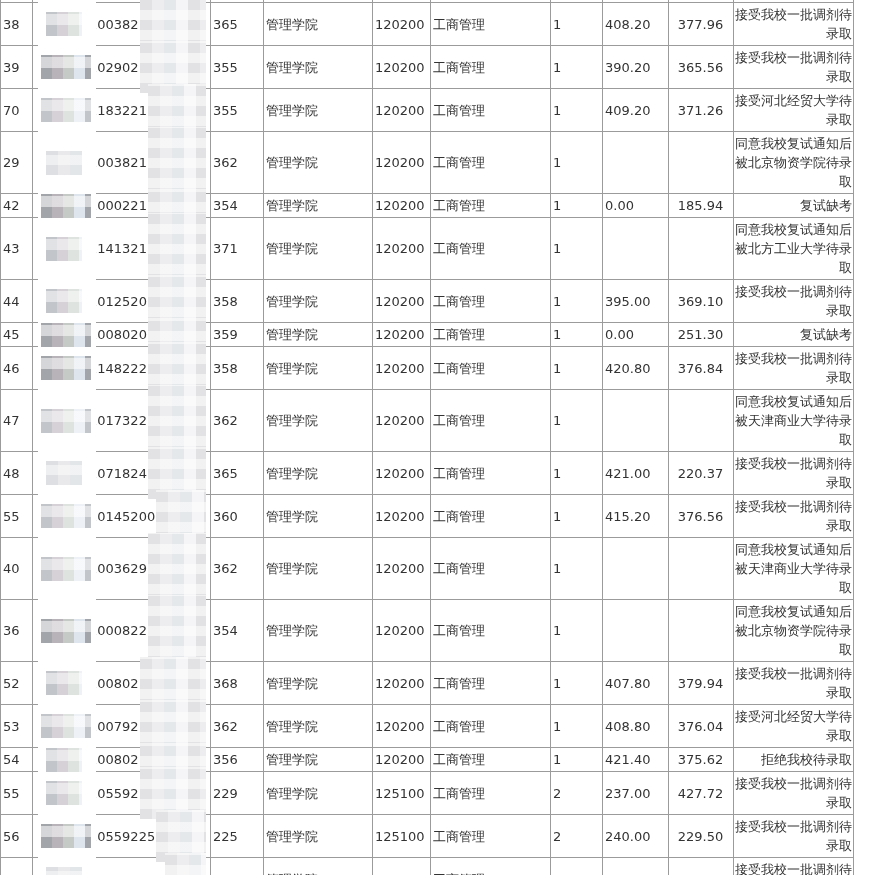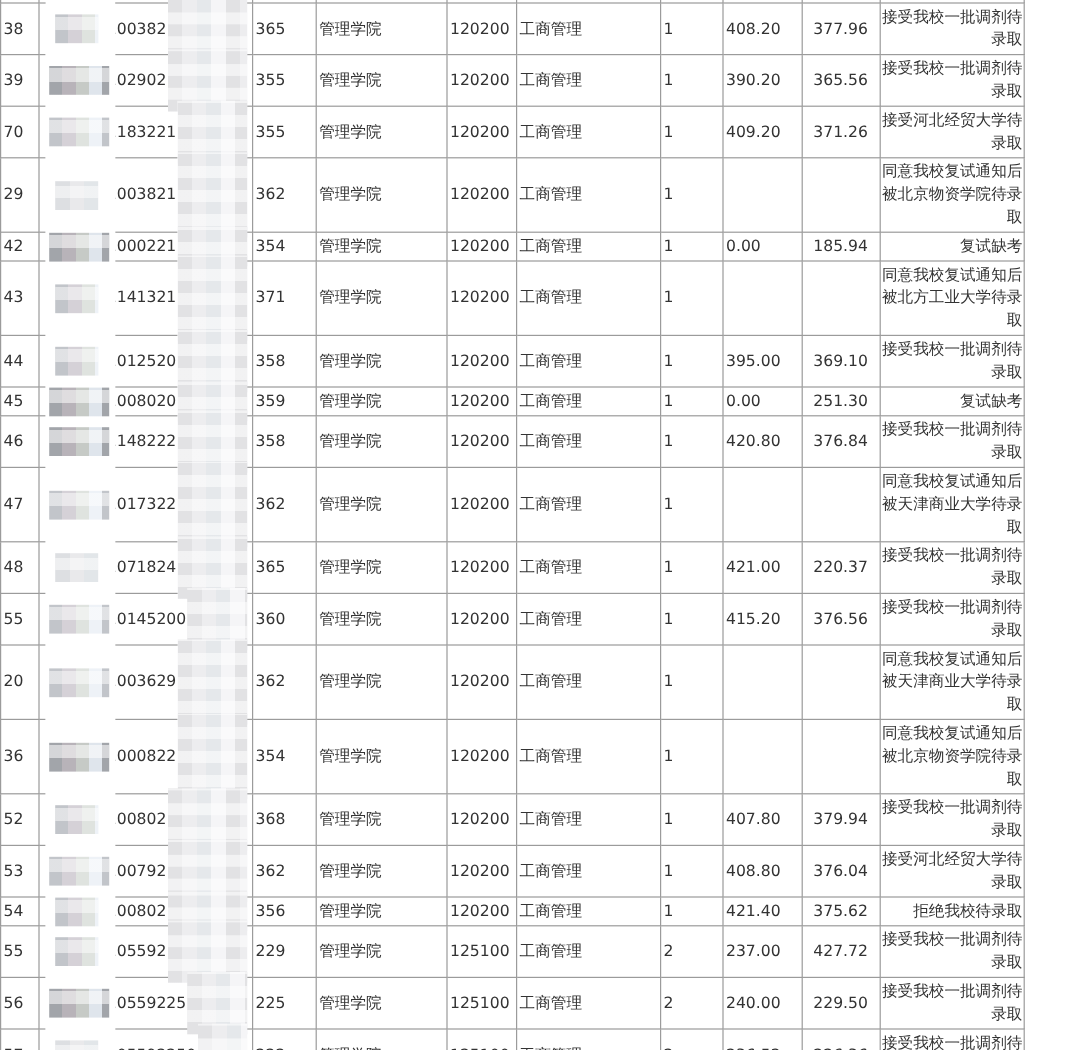--- a/index.html
+++ b/index.html
@@ -288,21 +288,21 @@
     <td class="c-college">管理学院</td>
     <td class="c-code">120200</td>
     <td class="c-major">工商管理</td>
     <td class="c-num">1</td>
     <td class="c-s1">415.20</td>
     <td class="c-s2">376.56</td>
     <td class="c-status">接受我校一批调剂待录取</td>
   </tr>
 
   <tr>
-    <td class="c-seq">20</td>
+    <td class="c-seq">40</td>
     <td class="c-name">
             <span class="name-halo"></span>
             <span class="name-blob shade-mid blob-wide"></span>
           </td>
     <td class="c-id"><span class="id-text">1003629</span><span class="id-blur" style="left: 61.1px;"></span></td>
     <td class="c-score">362</td>
     <td class="c-college">管理学院</td>
     <td class="c-code">120200</td>
     <td class="c-major">工商管理</td>
     <td class="c-num">1</td>

